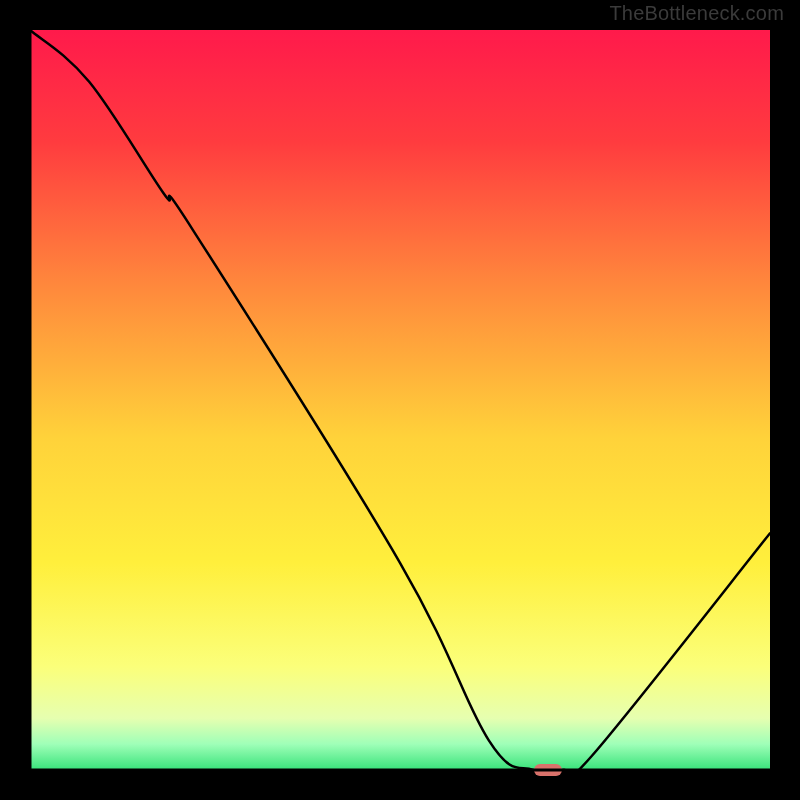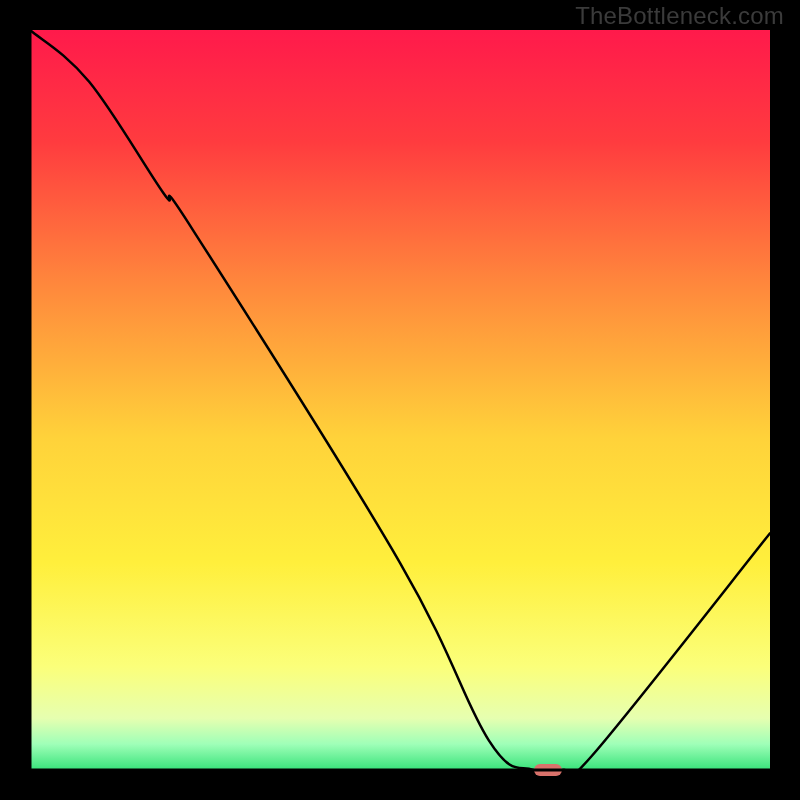--- a/index.html
+++ b/index.html
@@ -15,21 +15,21 @@
     left: 0;
     top: 0;
     width: 800px;
     height: 800px;
   }
   .watermark {
     position: absolute;
     top: 2px;
     right: 16px;
     font-family: Arial, Helvetica, sans-serif;
-    font-size: 24px;
+    font-size: 20px;
     font-weight: 500;
     color: #3b3b3b;
     letter-spacing: 0.2px;
   }
 </style>
 </head>
 <body>
 
 <svg class="chart-frame" viewBox="0 0 800 800" xmlns="http://www.w3.org/2000/svg">
   <defs>

